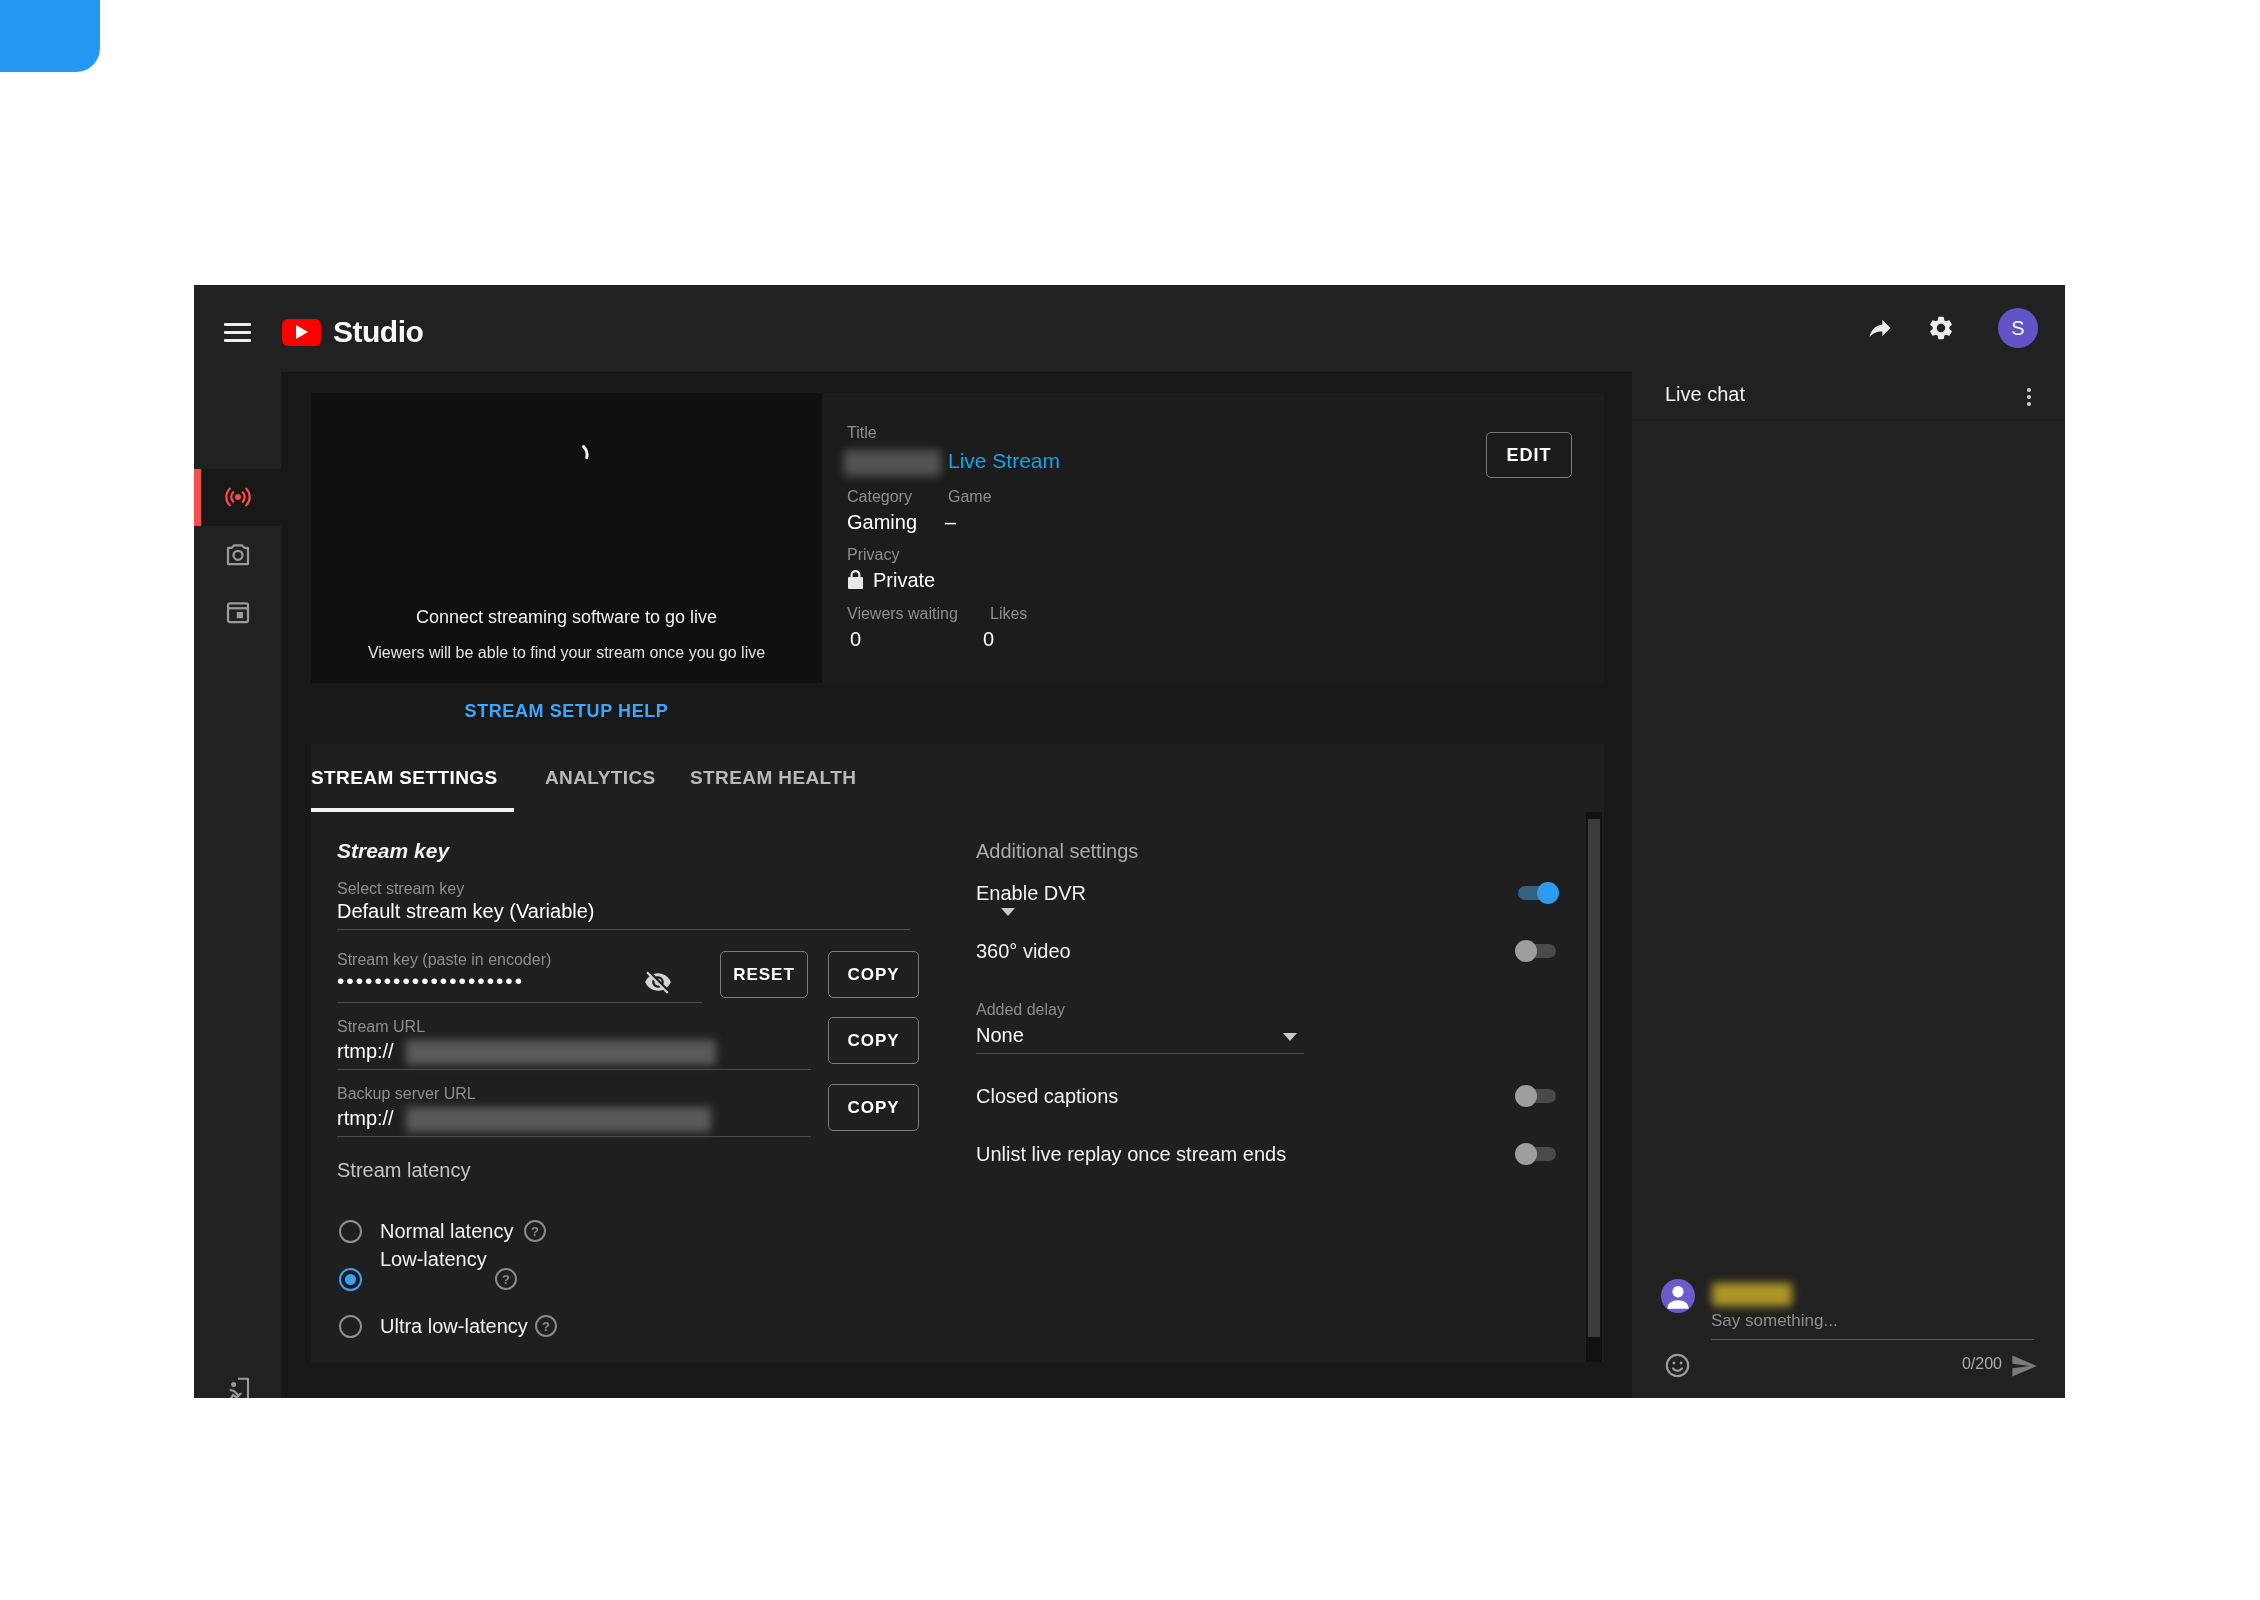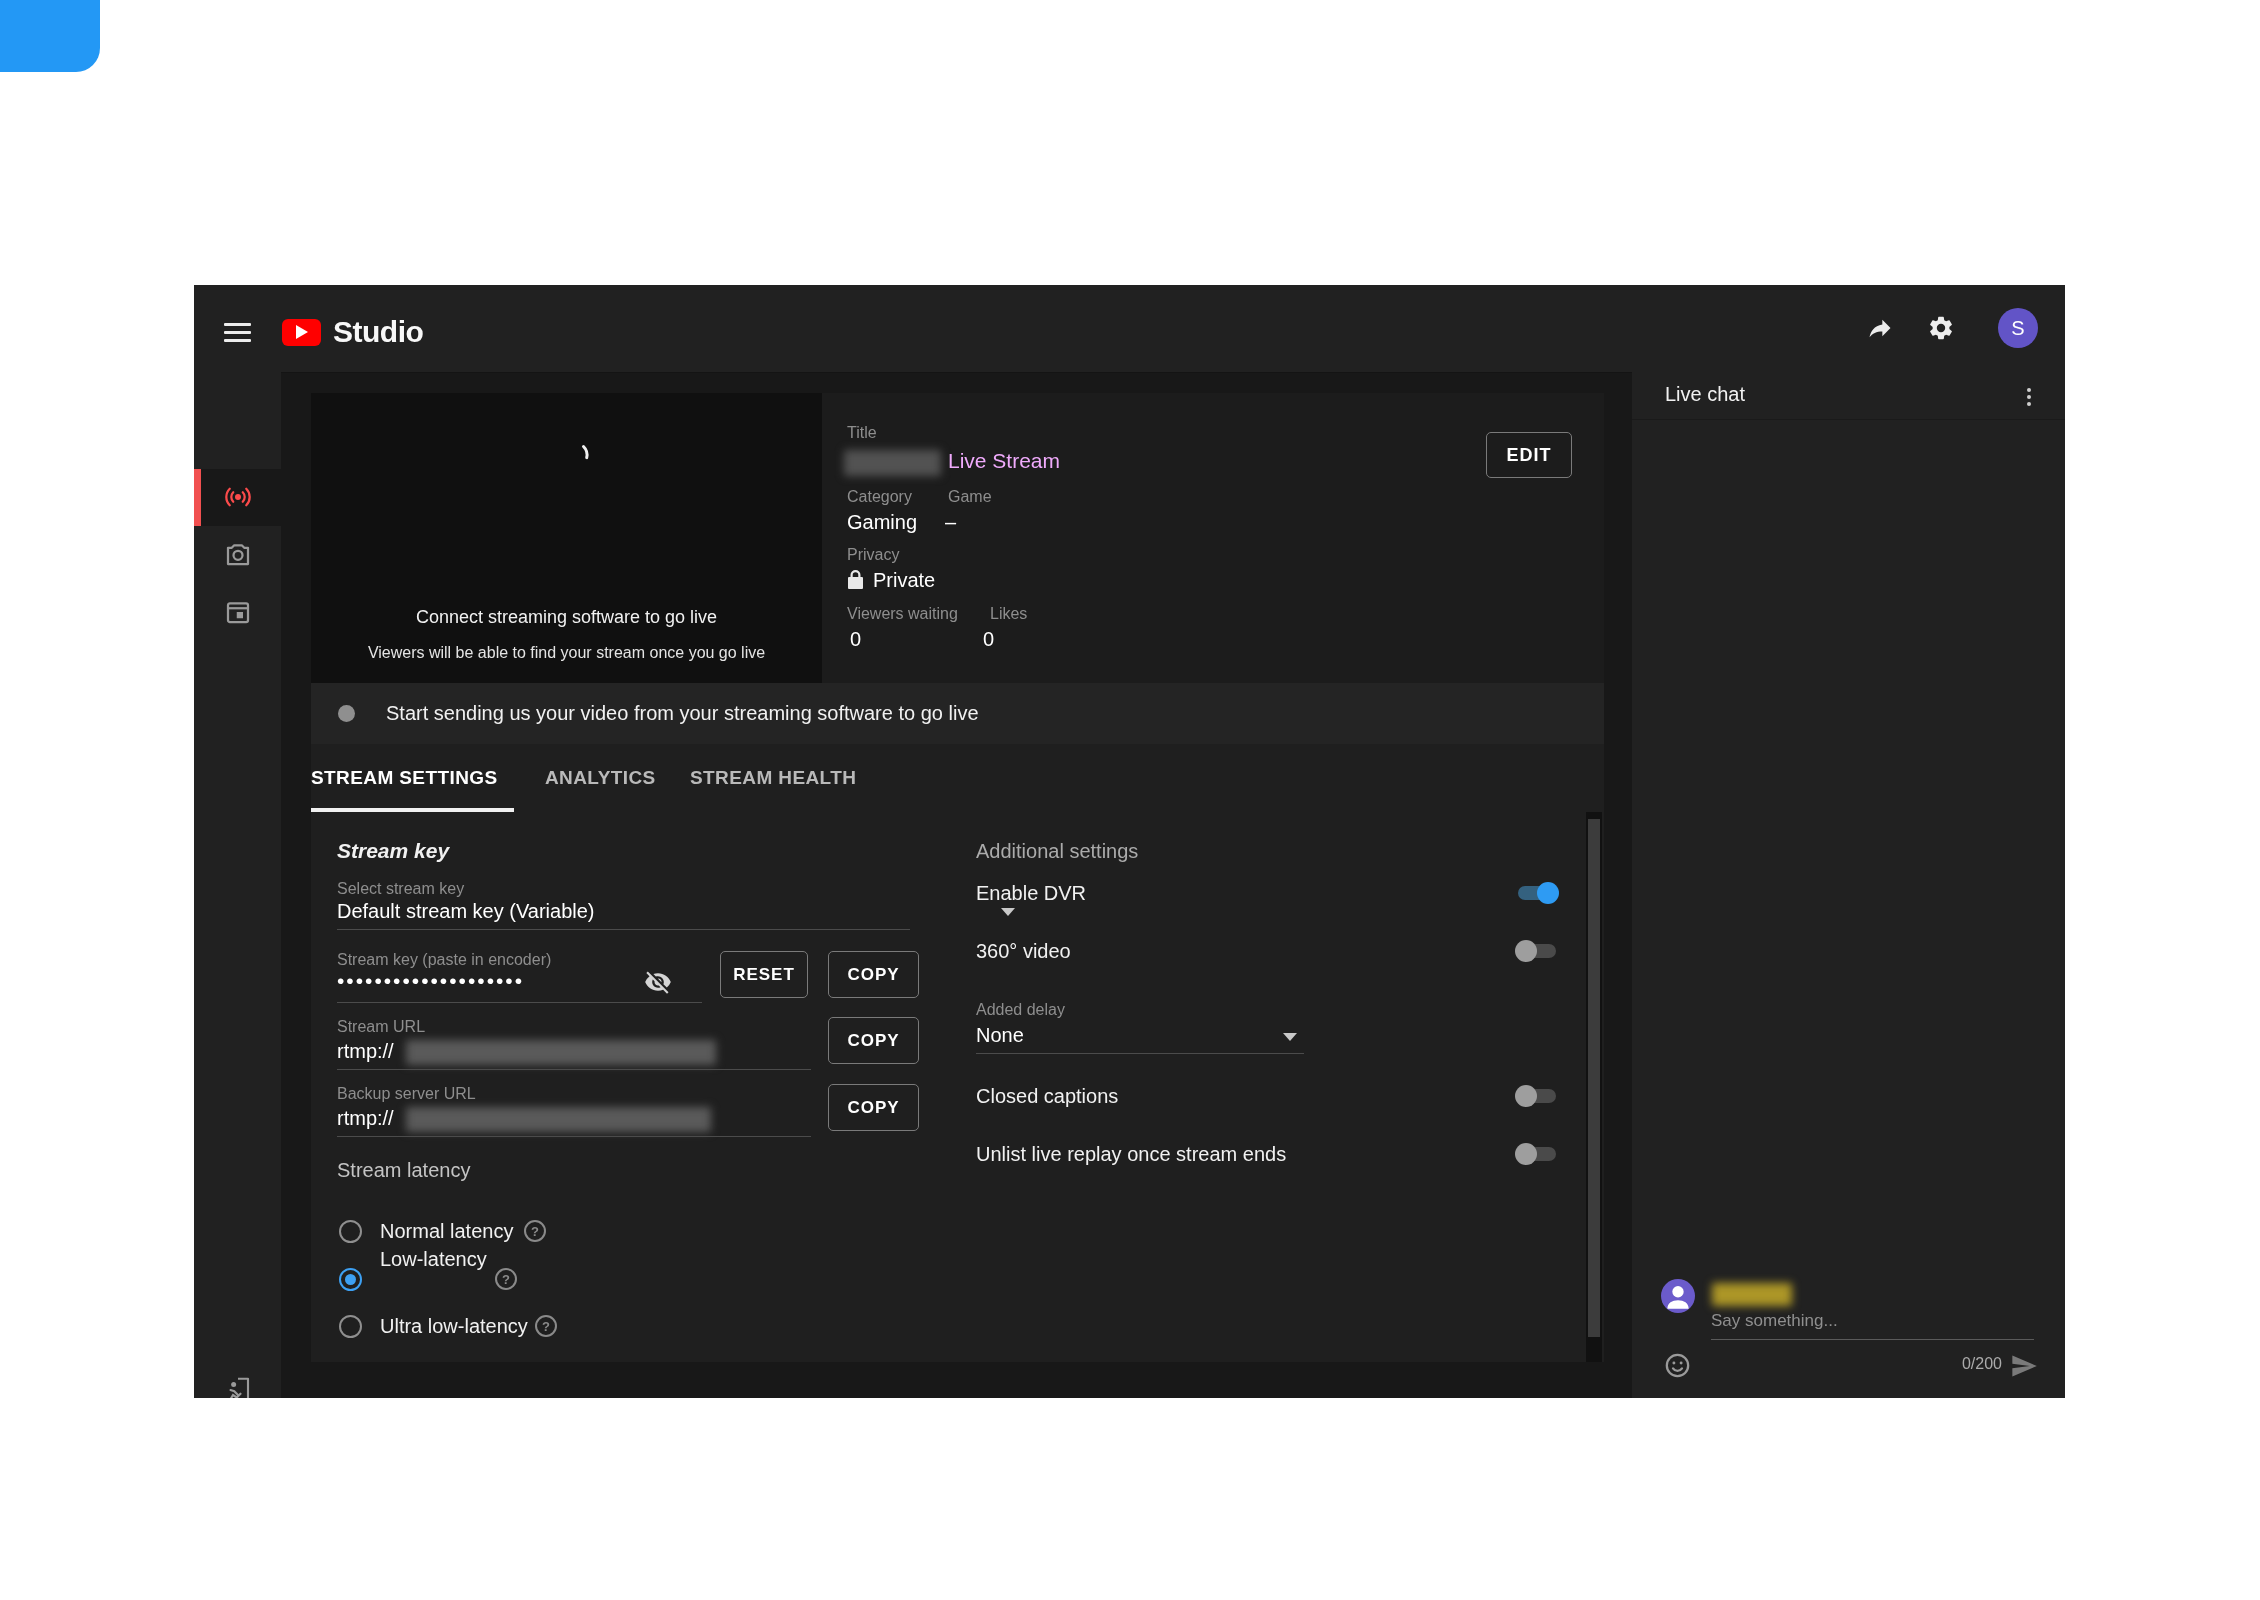--- a/index.html
+++ b/index.html
@@ -140,21 +140,21 @@
         <circle cx="15" cy="15" r="12" fill="none" stroke="#f1f1f1" stroke-width="3" stroke-linecap="round" stroke-dasharray="12 64" transform="rotate(-45 15 15)"></circle>
       </svg>
       <div class="abs" style="left:0;top:214px;width:511px;text-align:center;color:#f1f1f1;font-size:18px;">Connect streaming software to go live</div>
       <div class="abs" style="left:0;top:251px;width:511px;text-align:center;color:#e4e4e4;font-size:16px;">Viewers will be able to find your stream once you go live</div>
       <div class="abs link-blue" style="left:0;top:308px;width:511px;text-align:center;font-size:18px;letter-spacing:0.6px;">STREAM SETUP HELP</div>
     </div>
 
     <div class="info-card">
       <div class="abs lbl" style="left:25px;top:31px;">Title</div>
       <div class="abs blurbox" style="left:22px;top:57px;width:97px;height:26px;background:#525252;"></div>
-      <div class="abs" style="left:126px;top:56px;color:#f0abfc;font-size:21px;">Live Stream</div>
+      <div class="abs" style="left:126px;top:56px;color:#0ea5e9;font-size:21px;">Live Stream</div>
       <div class="abs btn" style="left:664px;top:39px;width:86px;height:46px;font-size:18px;">EDIT</div>
 
       <div class="abs lbl" style="left:25px;top:95px;">Category</div>
       <div class="abs lbl" style="left:126px;top:95px;">Game</div>
       <div class="abs val" style="left:25px;top:118px;">Gaming</div>
       <div class="abs val" style="left:123px;top:118px;">–</div>
 
       <div class="abs lbl" style="left:25px;top:153px;">Privacy</div>
       <div class="abs icon-c" style="left:25px;top:176px;width:17px;height:22px;">
         <svg width="17" height="22" viewBox="0 0 17 22">
@@ -162,24 +162,20 @@
           </svg>
       </div>
       <div class="abs val" style="left:51px;top:176px;">Private</div>
 
       <div class="abs lbl" style="left:25px;top:212px;">Viewers waiting</div>
       <div class="abs lbl" style="left:168px;top:212px;">Likes</div>
       <div class="abs val" style="left:28px;top:235px;">0</div>
       <div class="abs val" style="left:161px;top:235px;">0</div>
     </div>
 
-    <div class="status-row">
-      <div class="abs" style="left:27px;top:22px;width:17px;height:17px;border-radius:50%;background:#8f8f8f;"></div>
-      <div class="abs" style="left:75px;top:19px;color:#f1f1f1;font-size:20px;">Start sending us your video from your streaming software to go live</div>
-    </div>
 
     <div class="tabsbar">
       <div class="abs tab active" style="left:0;top:0;width:203px;">
         <span>STREAM SETTINGS</span>
         <div class="tab-underline"></div>
       </div>
       <div class="abs tab inactive" style="left:234px;top:0;width:150px;">
         <span>ANALYTICS</span>
       </div>
       <div class="abs tab inactive" style="left:379px;top:0;width:200px;">

